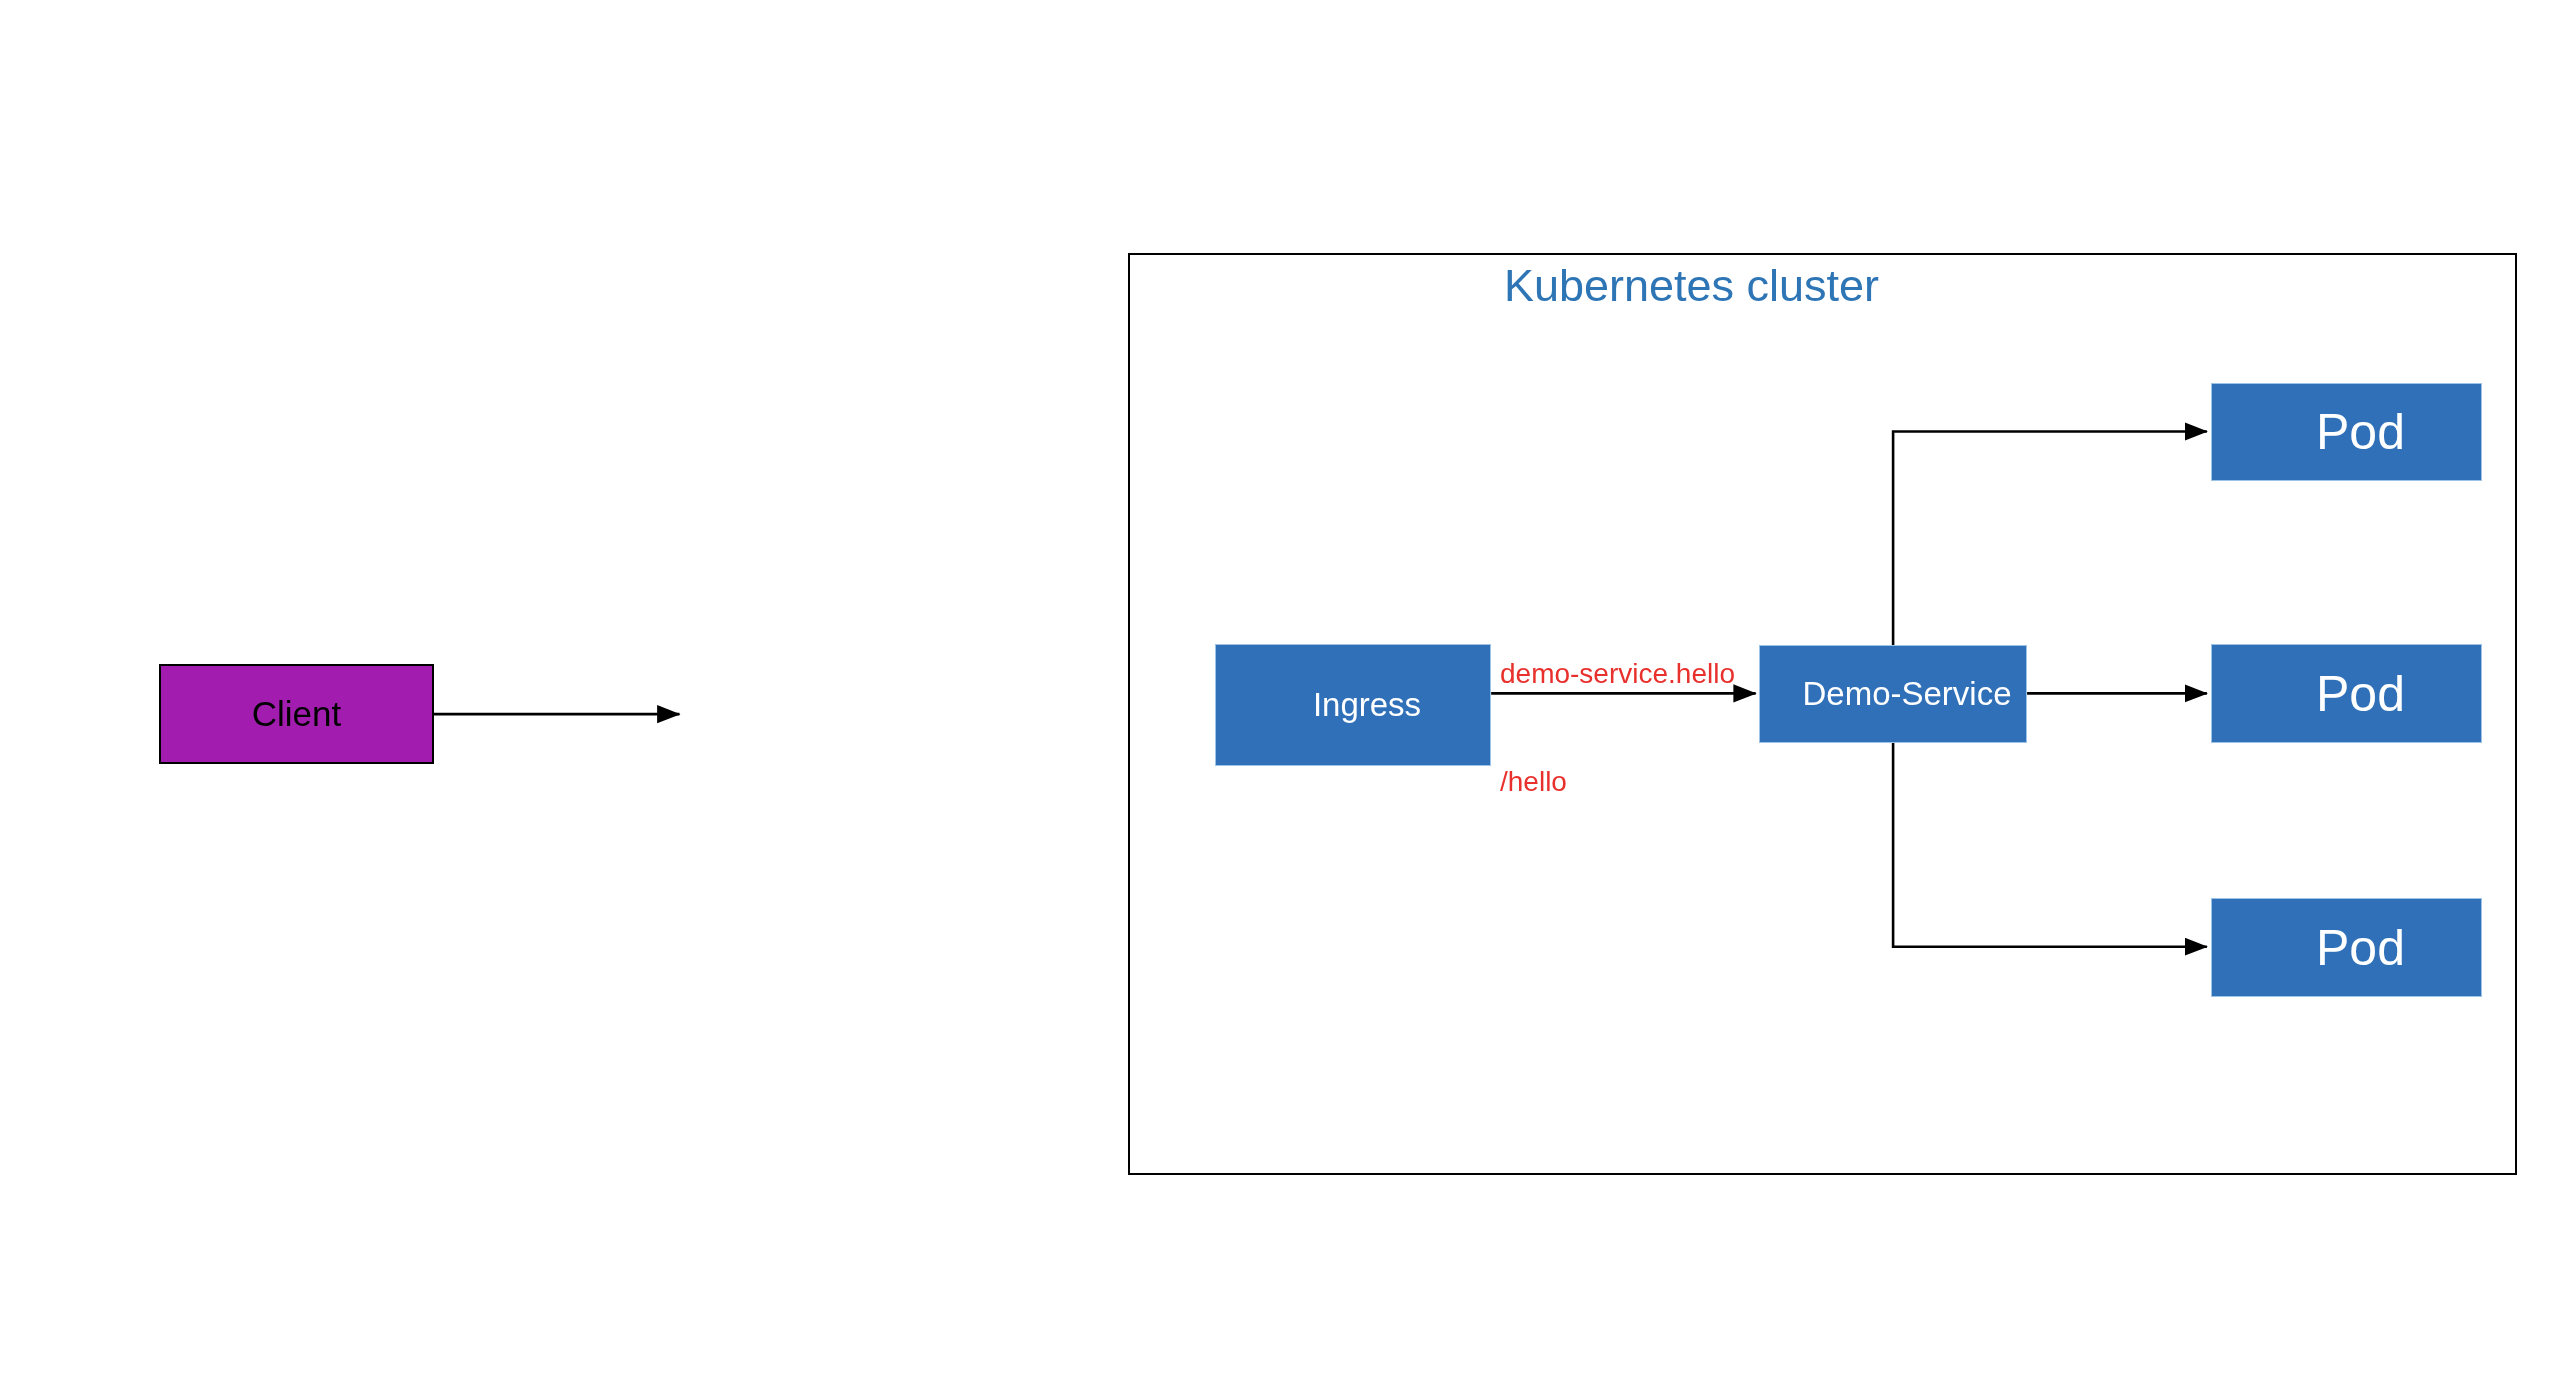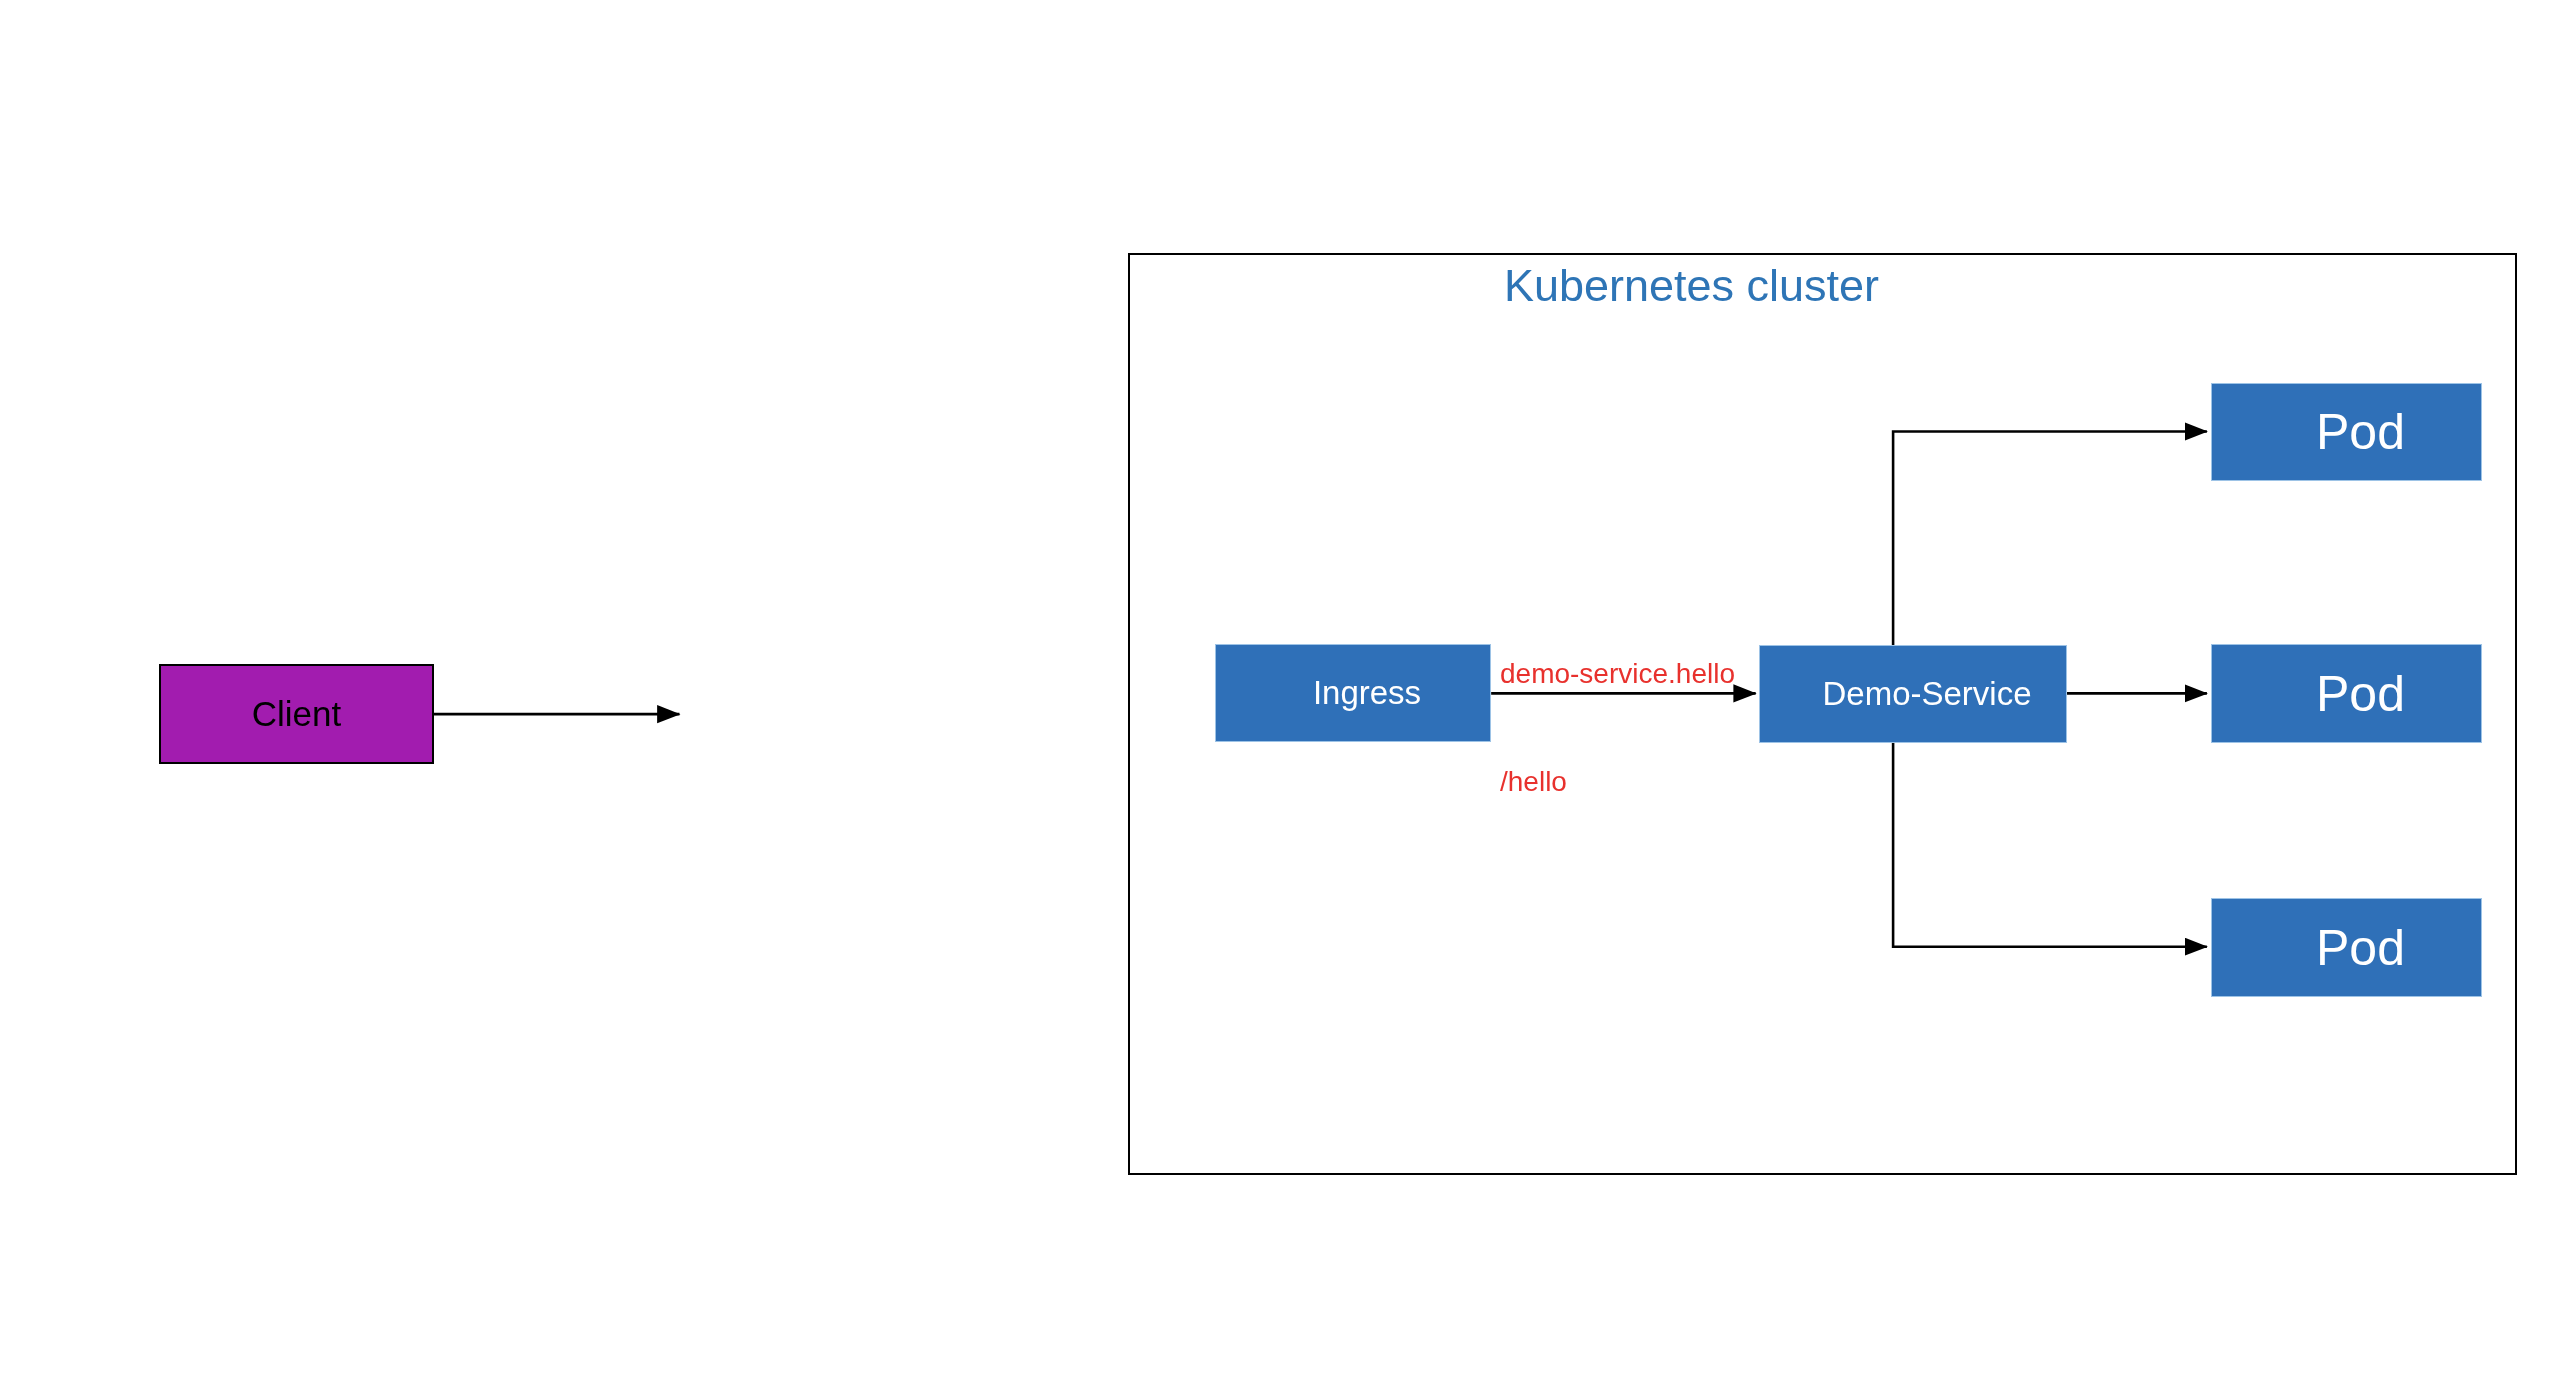--- a/index.html
+++ b/index.html
@@ -53,22 +53,22 @@
   .node {
     box-sizing: border-box;
     border: 1.7px solid;
     display: flex;
     align-items: center;
     justify-content: center;
     z-index: 3;
     text-align: center;
     padding-left: 28px;
   }
-  .node-ingress  { left: 1215px; top: 644px; width: 276px; height: 98px; font-size: 33px; }
-  .node-service  { left: 1759px; top: 645px; width: 308px; height: 98px; font-size: 33px; }
+  .node-ingress  { left: 1215px; top: 644px; width: 276px; height: 122px; font-size: 33px; }
+  .node-service  { left: 1759px; top: 645px; width: 268px; height: 98px; font-size: 33px; }
   .node-pod-top    { left: 2211px; top: 383px;  width: 271px; height: 98px; font-size: 50px; }
   .node-pod-middle { left: 2211px; top: 644px;  width: 271px; height: 99px; font-size: 50px; }
   .node-pod-bottom { left: 2211px; top: 898px; width: 271px; height: 99px; font-size: 50px; }
 
   
   .node-client {
     left: 159px;
     top: 664px;
     width: 275px;
     height: 100px;

